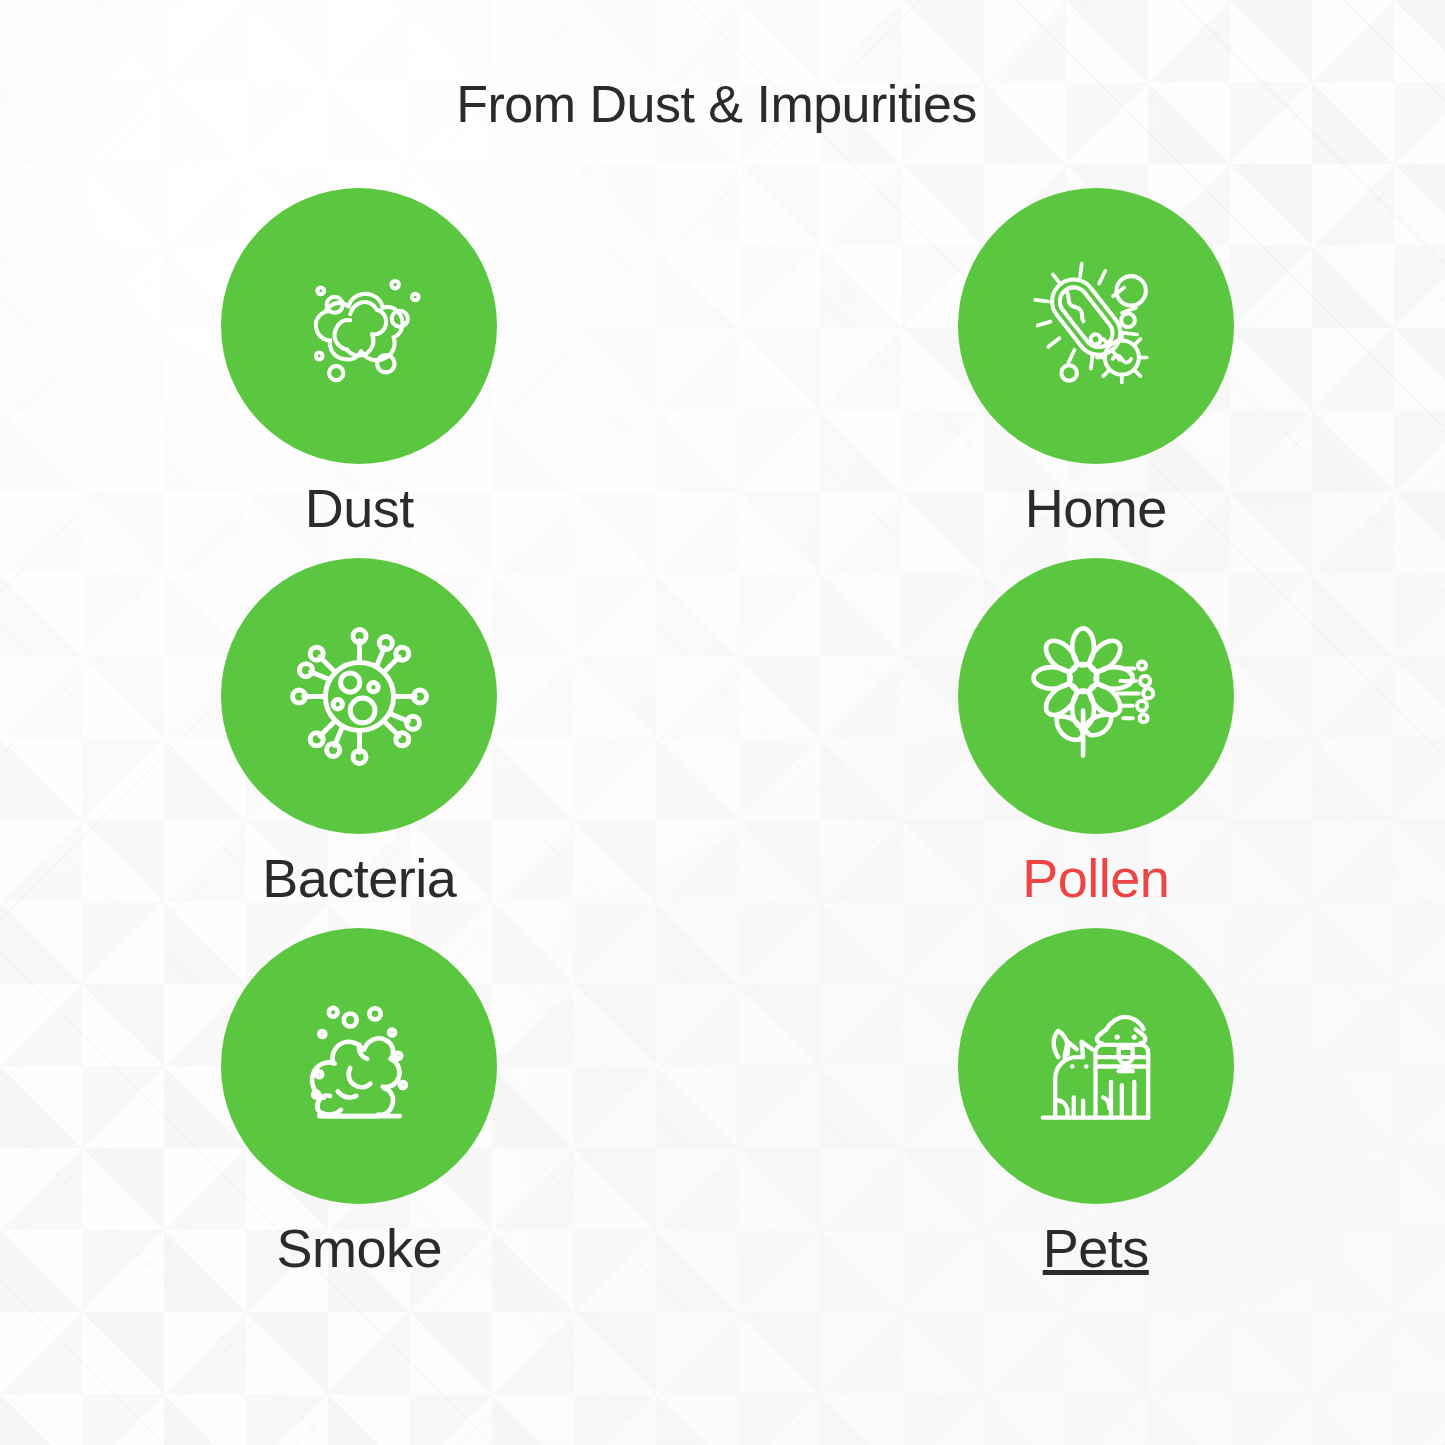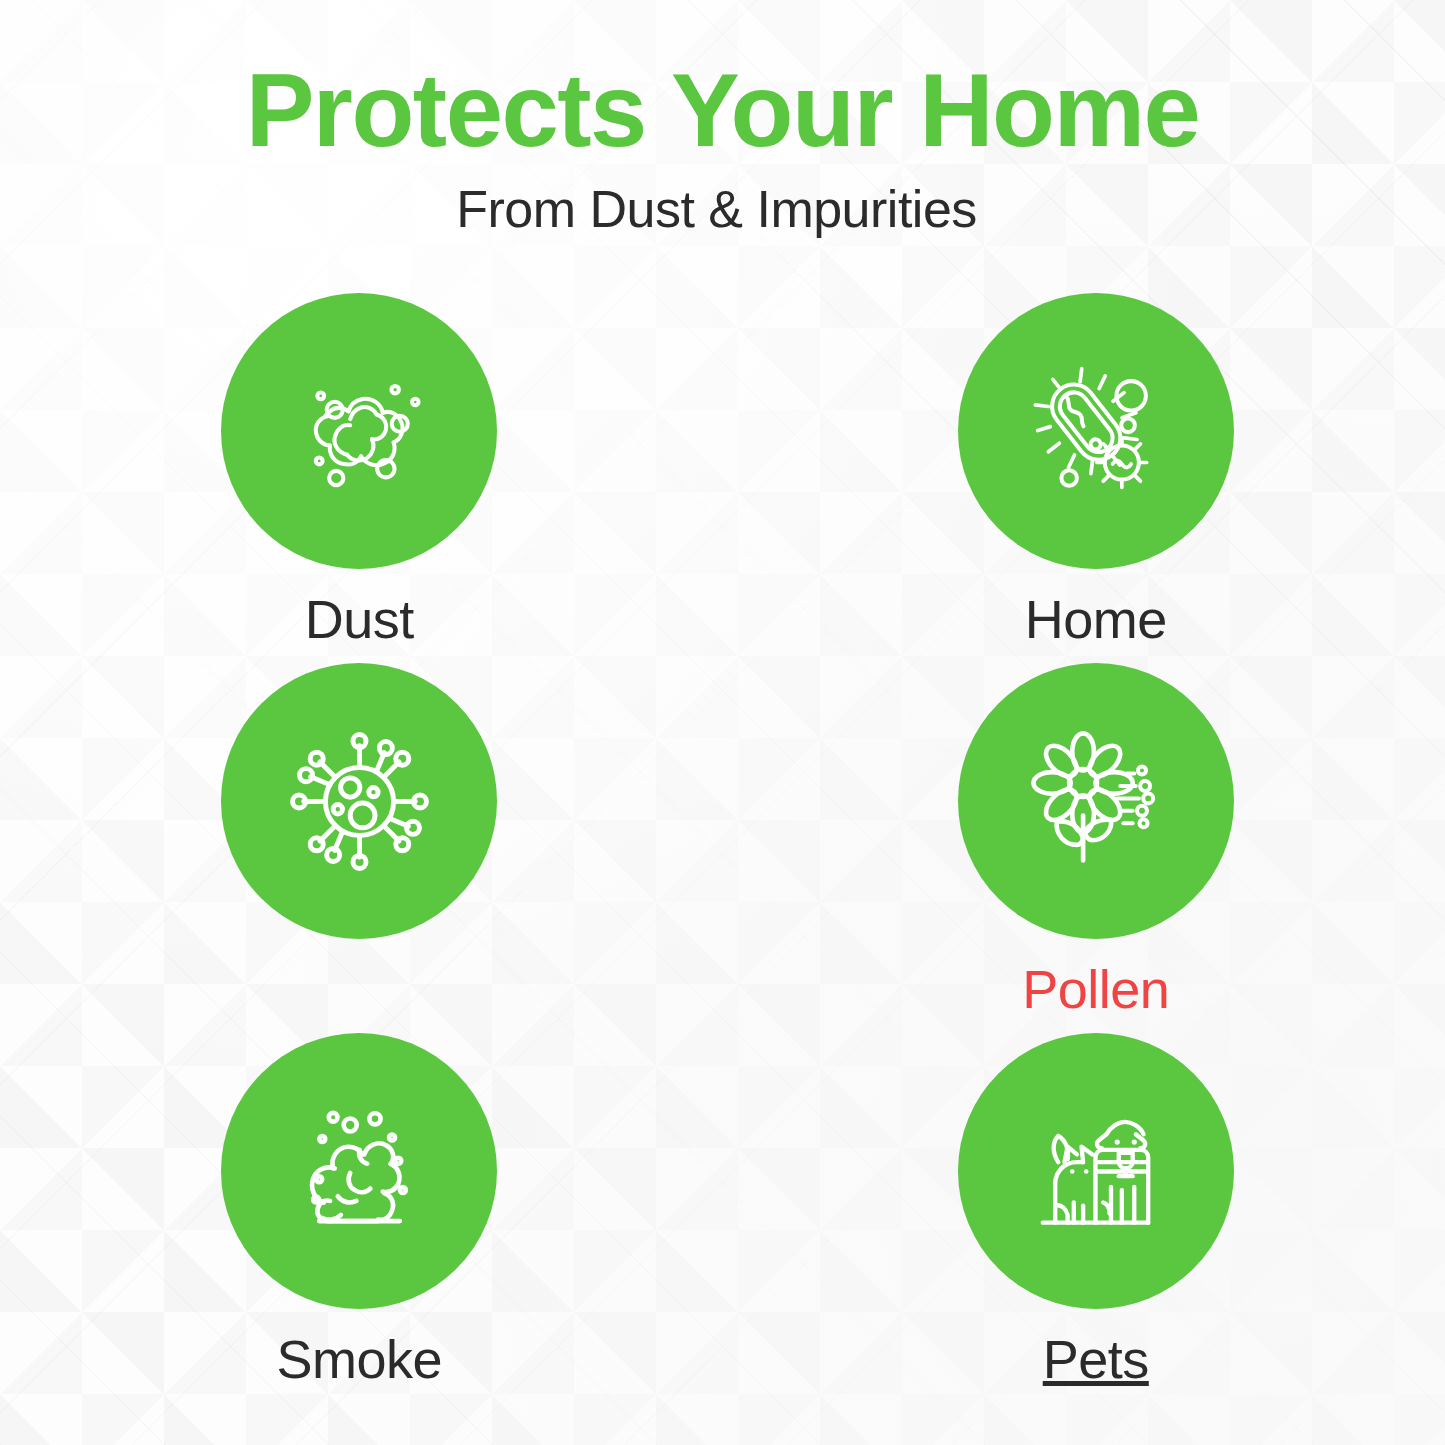--- a/index.html
+++ b/index.html
@@ -91,42 +91,41 @@
     display: flex;
     align-items: center;
     justify-content: center;
   }
   .circle svg {
     width: 155px;
     height: 155px;
     display: block;
   }
   .label {
-    margin-top: 22px;
+    margin-top: 16px;
     font-size: 54px;
     font-weight: 400;
     letter-spacing: -0.5px;
     line-height: 1.05;
   }
   
   .col-left  { transform: translateX(-2px); }
   .col-right { transform: translateX(12px); }
 </style>
 </head>
 <body>
 
 <div id="poster">
 
   <div class="bg-layer bg-base"></div>
   <div class="bg-layer bg-diamonds"></div>
   <div class="bg-layer bg-lines"></div>
   <div class="bg-layer bg-sheen"></div>
 
   <div class="header">
-    <h1 class="title" style="color: rgb(91, 198, 63);">Protects Your Home</h1>
     <p class="subtitle" style="color: rgb(43, 43, 43);">From Dust &amp; Impurities</p>
   </div>
 
   <div class="grid">
 
     <div class="item col-left">
       <div class="circle" style="background: rgb(91, 198, 63);">
         <svg viewBox="0 0 100 100" fill="none" stroke="#FFFFFF" stroke-width="2.6" stroke-linecap="round" stroke-linejoin="round">
           <path d="M30 40c-6 1-9 6-8 11 1 5 5 8 9 8"></path>
           <path d="M31 59c-1 6 3 11 9 12 5 1 9-1 11-5"></path>
@@ -225,20 +224,21 @@
               <circle cx="33" cy="84.5" r="4.2"></circle>
             <path d="M30.5 39l-12-5"></path>
               <circle cx="15.5" cy="33" r="4.2"></circle>
           </g>
           <circle cx="44" cy="41" r="6.2"></circle>
           <circle cx="52" cy="59" r="8"></circle>
           <circle cx="59" cy="44" r="3"></circle>
           <circle cx="36" cy="55" r="3"></circle>
         </svg>
       </div>
+      <div class="label" style="color: rgb(43, 43, 43);">Bacteria</div>
     </div>
 
     <div class="item col-right">
       <div class="circle" style="background: rgb(91, 198, 63);">
         <svg viewBox="0 0 100 100" fill="none" stroke="#FFFFFF" stroke-width="3" stroke-linecap="round" stroke-linejoin="round">
           <g transform="translate(42,38)">
             <circle cx="0" cy="0" r="9"></circle>
             <g>
               <ellipse cx="0" cy="-20" rx="7" ry="12"></ellipse>
               <ellipse cx="14.1" cy="-14.1" rx="7" ry="12" transform="rotate(45 14.1 -14.1)"></ellipse>

